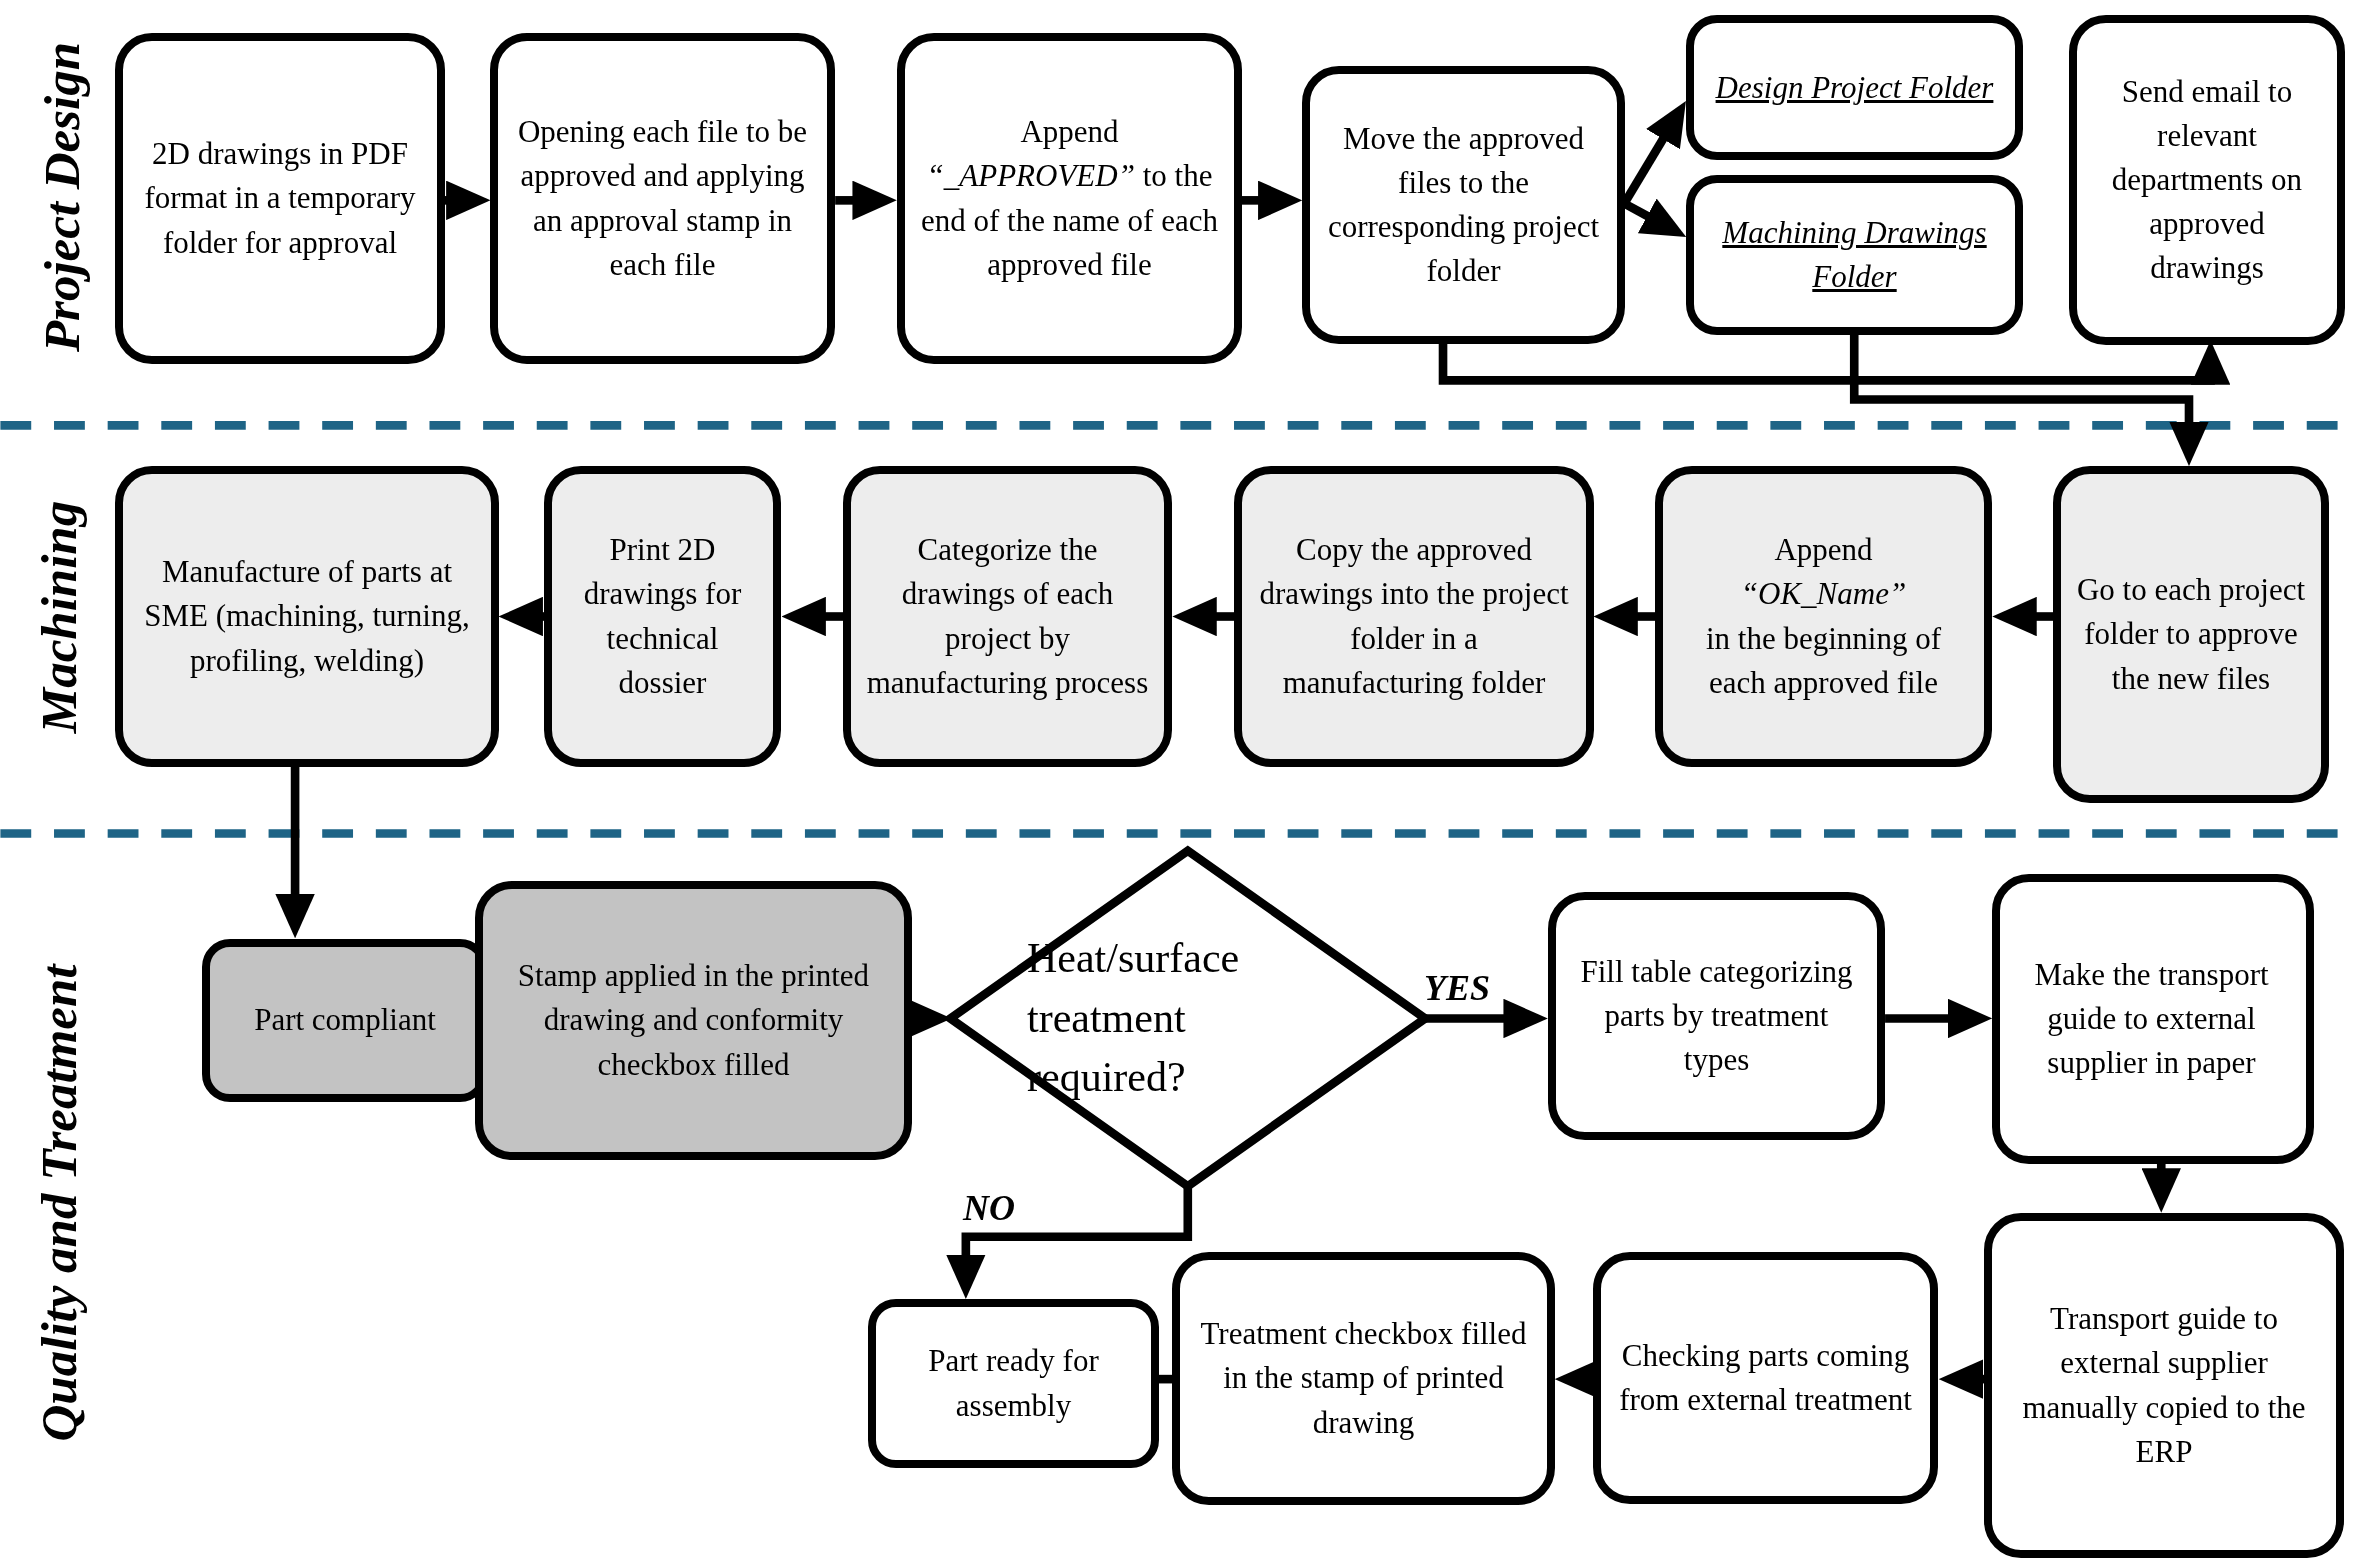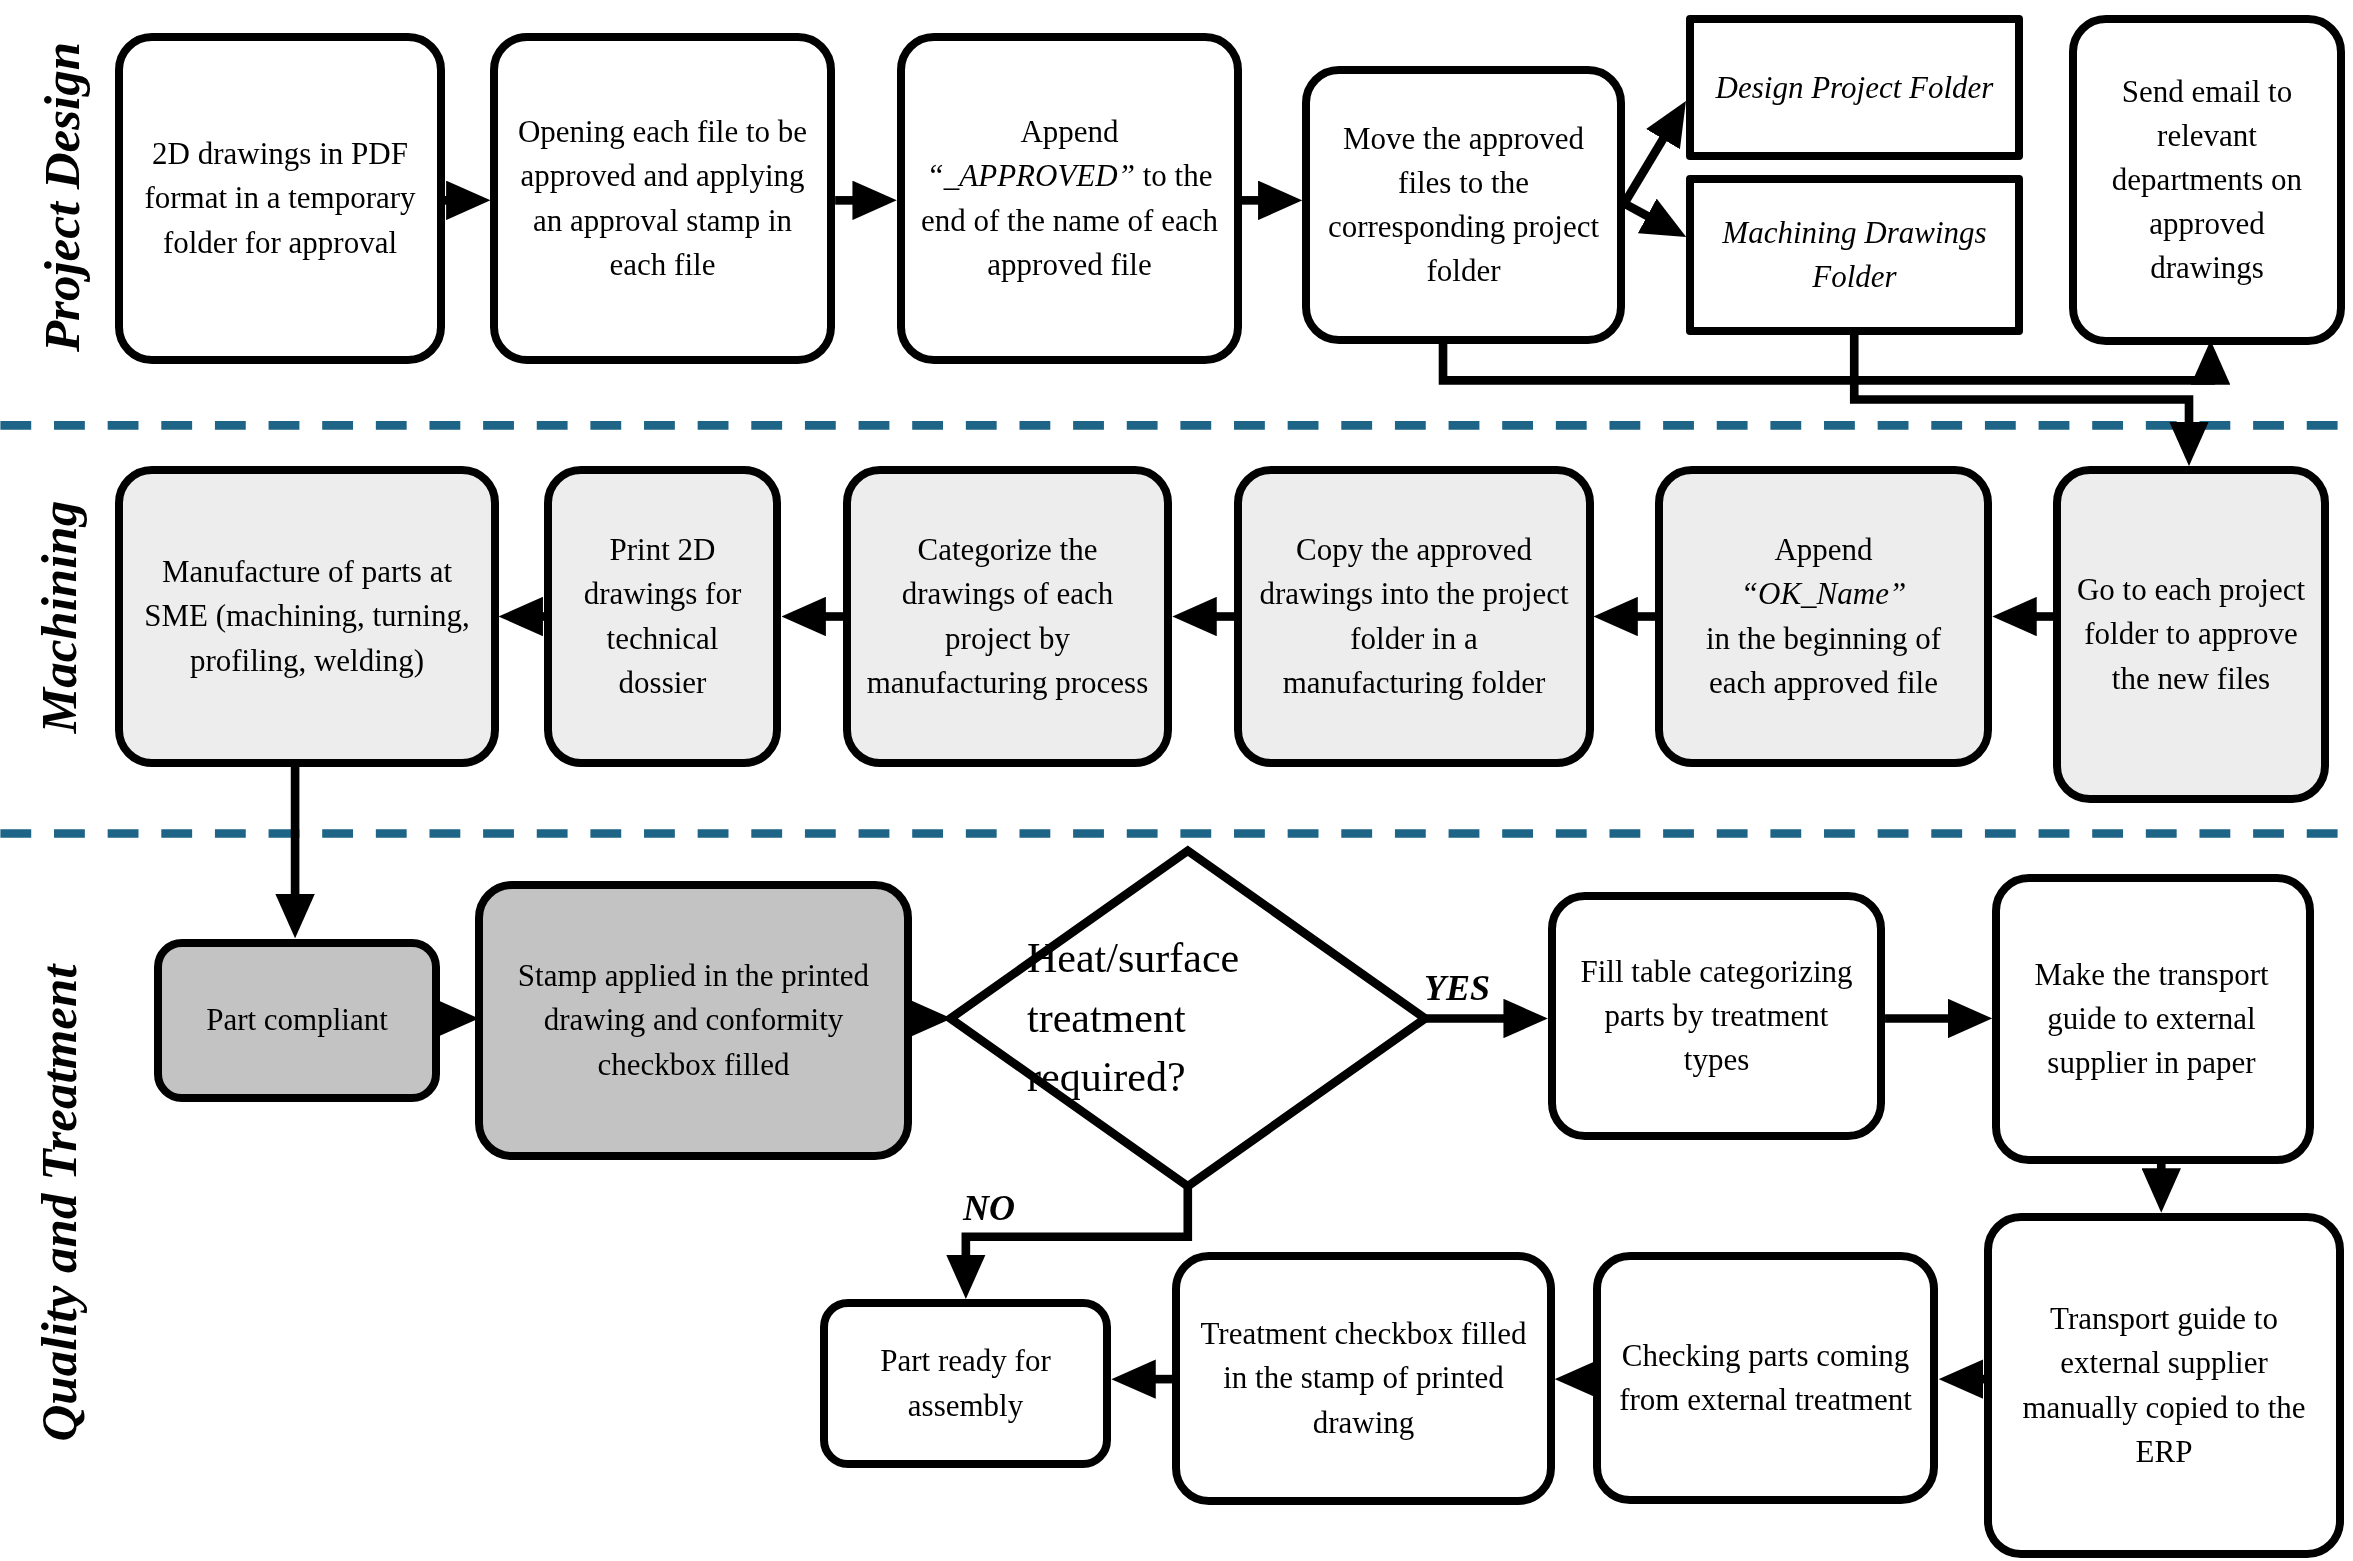--- a/index.html
+++ b/index.html
@@ -9,22 +9,22 @@
   }
   .layer{position:absolute;left:0;top:0;}
   .node{
     position:absolute;box-sizing:border-box;
     border:8px solid #000;border-radius:37px;background:#fff;
     display:flex;align-items:center;justify-content:center;
     text-align:center;font-size:31px;line-height:1.42;padding:3.7px 15px;
   }
   .fill-row2{background:var(--row2_fill,#ededed);}
   .fill-gray{background:var(--gray_fill,#c3c3c3);}
-  .folder{font-style:italic;border-radius:4px;}
-  .radius-sm{border-radius:28px;}
+  .folder{font-style:italic;border-radius:31px;text-decoration:underline;}
+  .radius-sm{border-radius:28px;margin-left:48px;}
   .it{font-style:italic;}
   .diamond-text{
     position:absolute;display:flex;align-items:center;justify-content:center;
     text-align:left;font-size:42px;line-height:1.42;
   }
   .lane-label{
     position:absolute;display:flex;align-items:center;justify-content:center;
     font-weight:bold;font-style:italic;font-size:51px;white-space:nowrap;
     transform:rotate(-90deg);
   }

